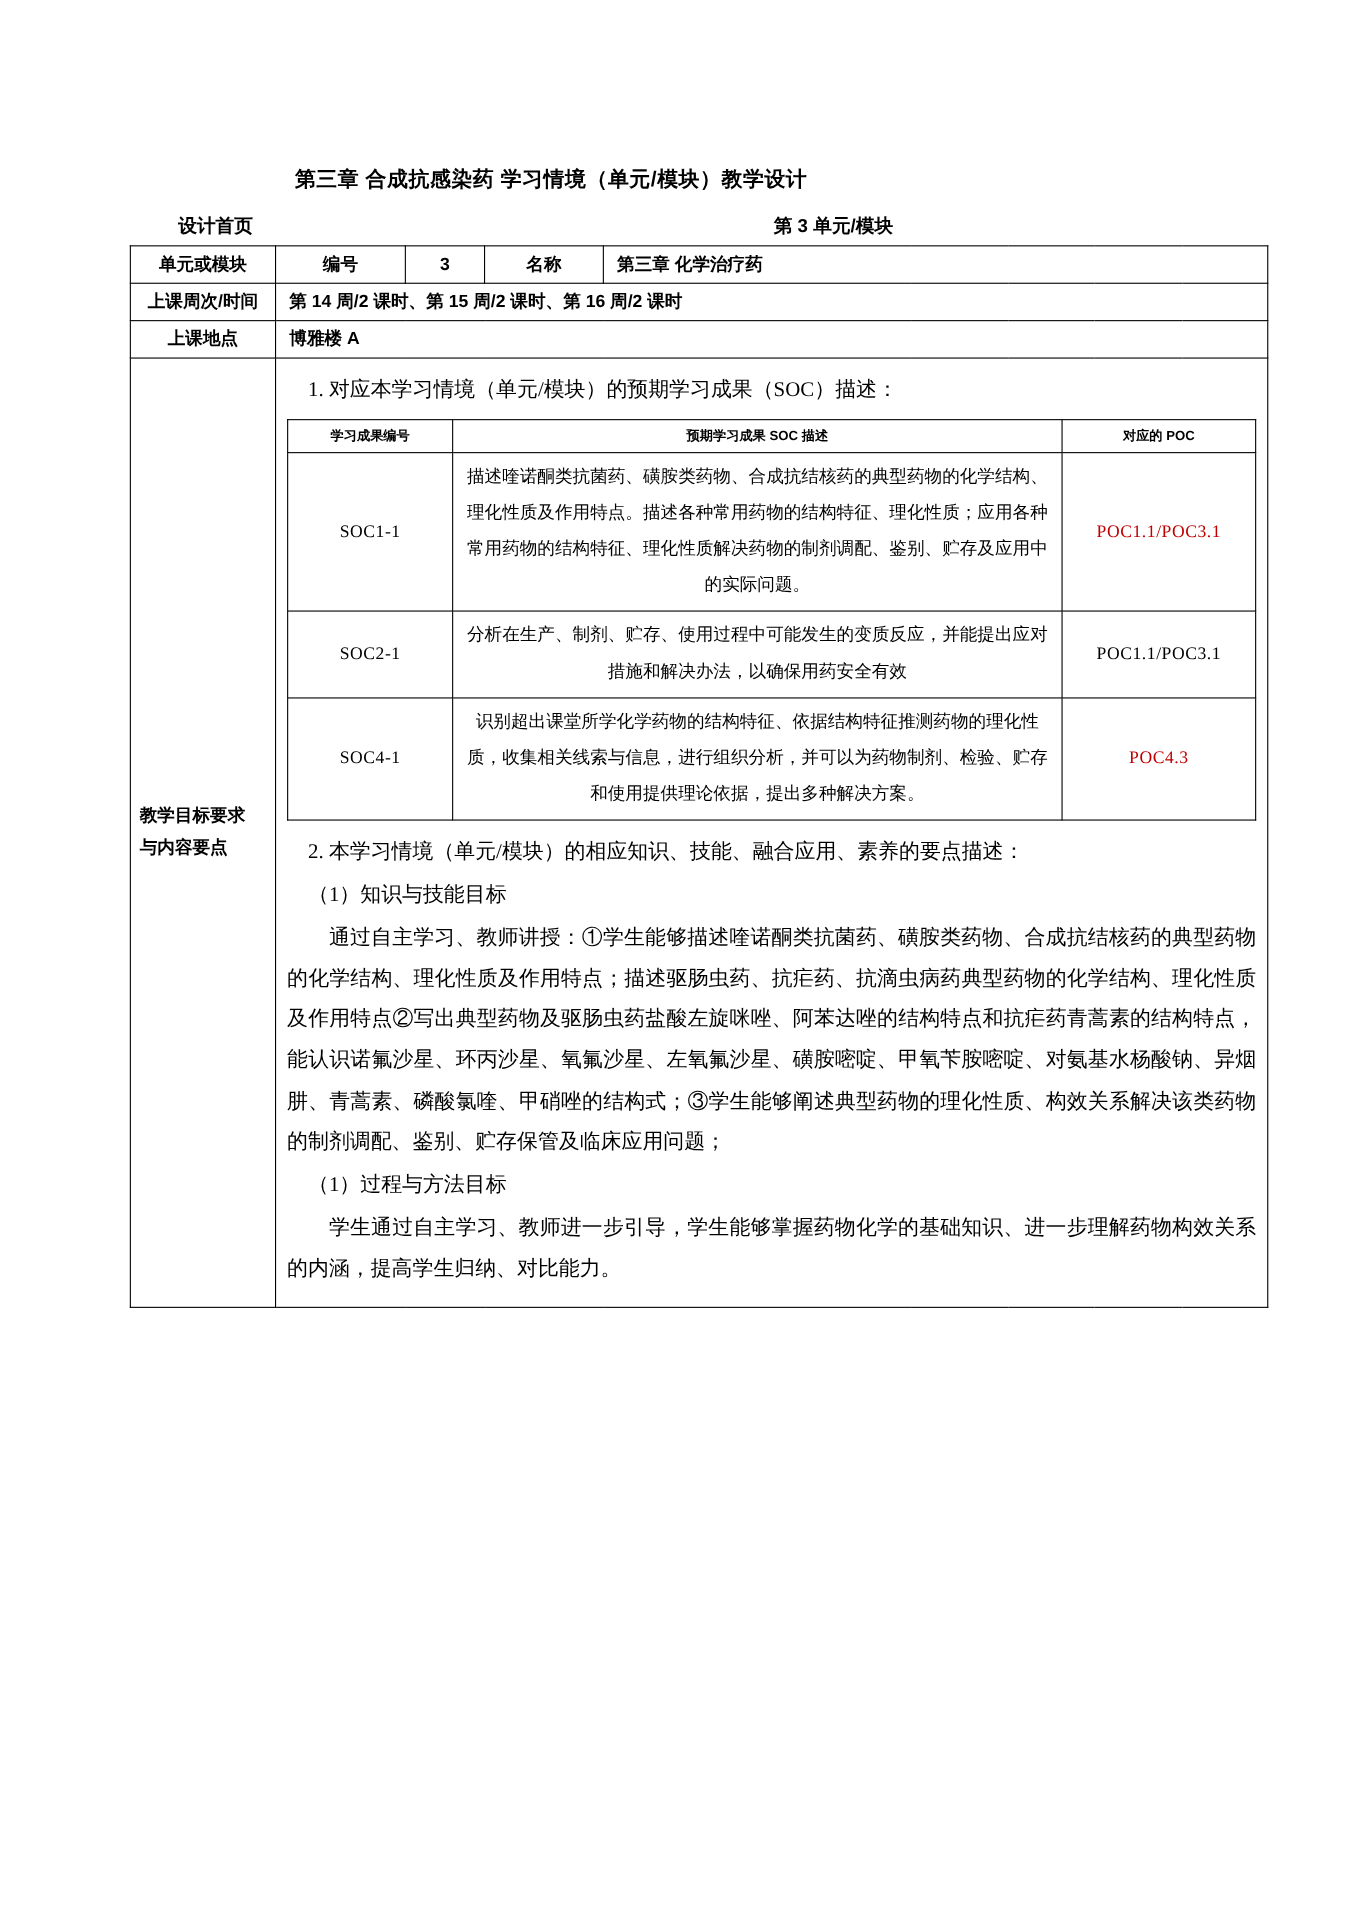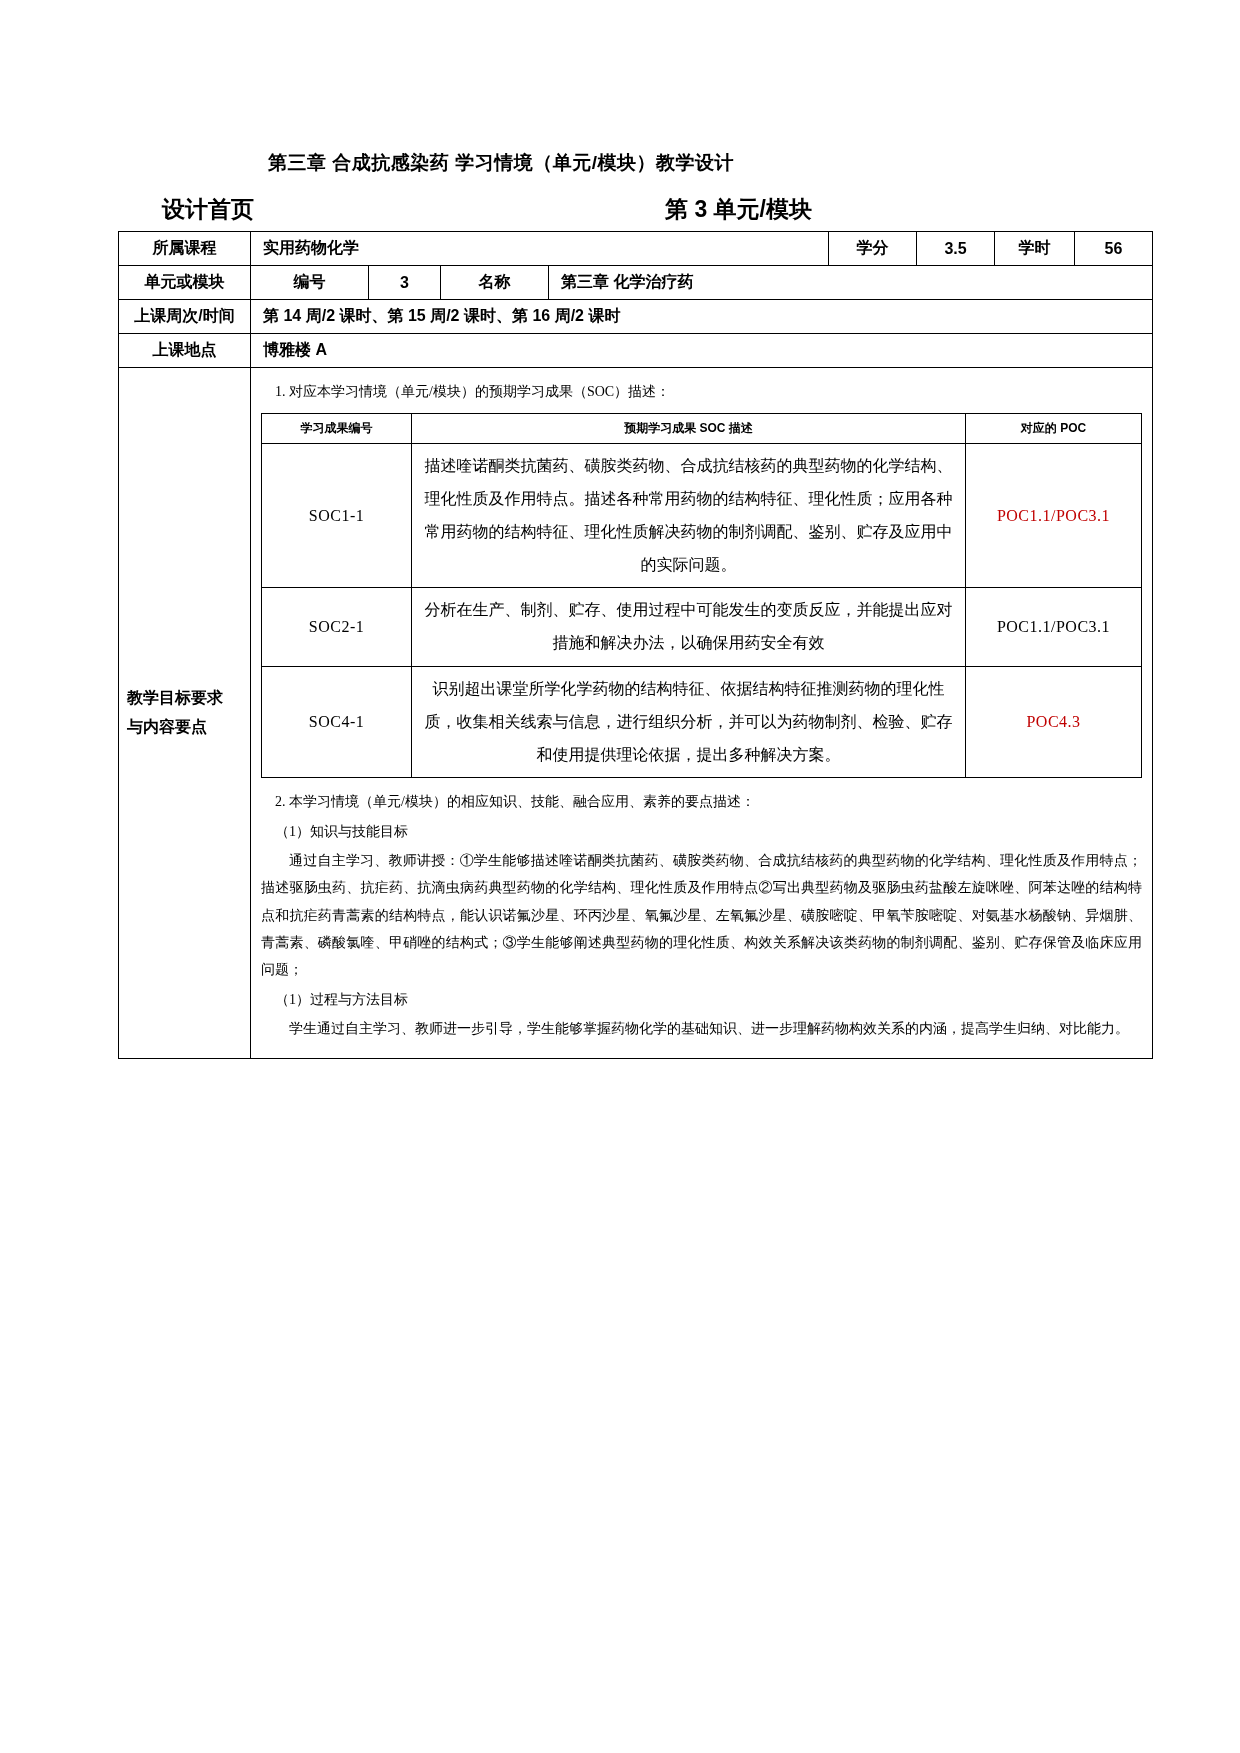--- a/index.html
+++ b/index.html
@@ -26,21 +26,21 @@
     font-size: 19px;
     letter-spacing: 0.5px;
     margin-bottom: 18px;
   }
   .subhead {
     display: flex;
     justify-content: space-between;
     align-items: flex-end;
     font-family: "Liberation Sans", sans-serif;
     font-weight: bold;
-    font-size: 23px;
+    font-size: 17px;
     margin: 0 0 6px 0;
     padding: 0 2px;
   }
   .subhead .left { margin-left: 42px; }
   .subhead .right { margin-right: 70px; }
 
   table.main {
     width: 100%;
     border-collapse: collapse;
     table-layout: fixed;
@@ -78,21 +78,21 @@
     font-size: 16.5px;
     line-height: 1.8;
     vertical-align: middle;
     width: 132px;
   }
   .content-cell {
     vertical-align: top;
     padding: 10px 10px 14px 10px !important;
   }
   .para {
-    font-size: 14px;
+    font-size: 19px;
     line-height: 1.95;
     text-align: justify;
     margin: 0 0 2px 0;
   }
   .indent1 { text-indent: 2em; }
   .indent-half { text-indent: 1em; }
 
   table.soc {
     width: 100%;
     border-collapse: collapse;
@@ -147,28 +147,20 @@
       <col style="width:72px">
       <col style="width:108px">
       <col style="width:280px">
       <col style="width:88px">
       <col style="width:78px">
       <col style="width:80px">
       <col style="width:78px">
     </colgroup>
     <tbody>
       <tr>
-        <td class="lbl">所属课程</td>
-        <td class="val-bold" colspan="4">实用药物化学</td>
-        <td class="lbl">学分</td>
-        <td class="val-center">3.5</td>
-        <td class="lbl">学时</td>
-        <td class="val-center">56</td>
-      </tr>
-      <tr>
         <td class="lbl">单元或模块</td>
         <td class="lbl">编号</td>
         <td class="val-center">3</td>
         <td class="lbl">名称</td>
         <td class="val-bold" colspan="5">第三章 化学治疗药</td>
       </tr>
       <tr>
         <td class="lbl">上课周次/时间</td>
         <td class="val-bold" colspan="8">第 14 周/2 课时、第 15 周/2 课时、第 16 周/2 课时</td>
       </tr>

